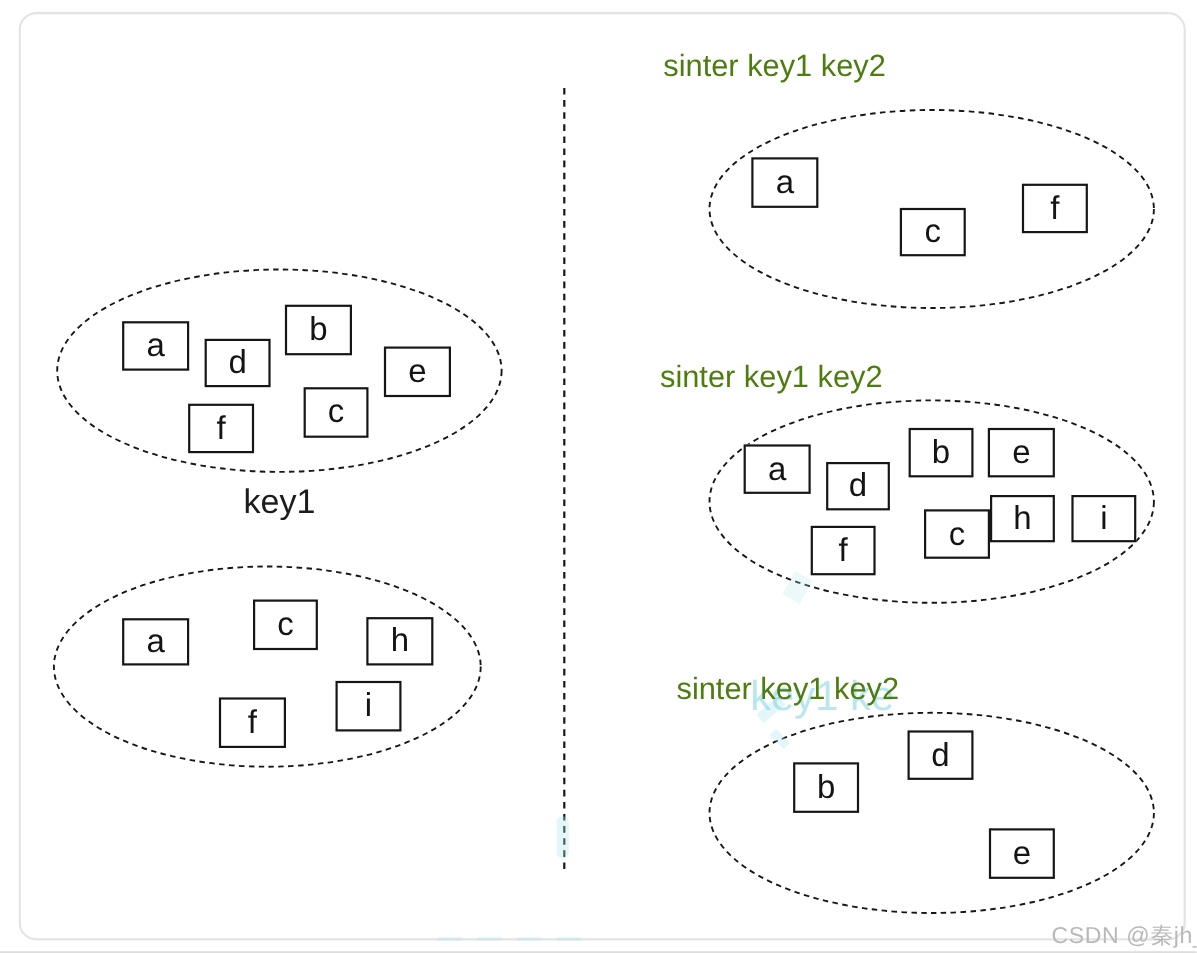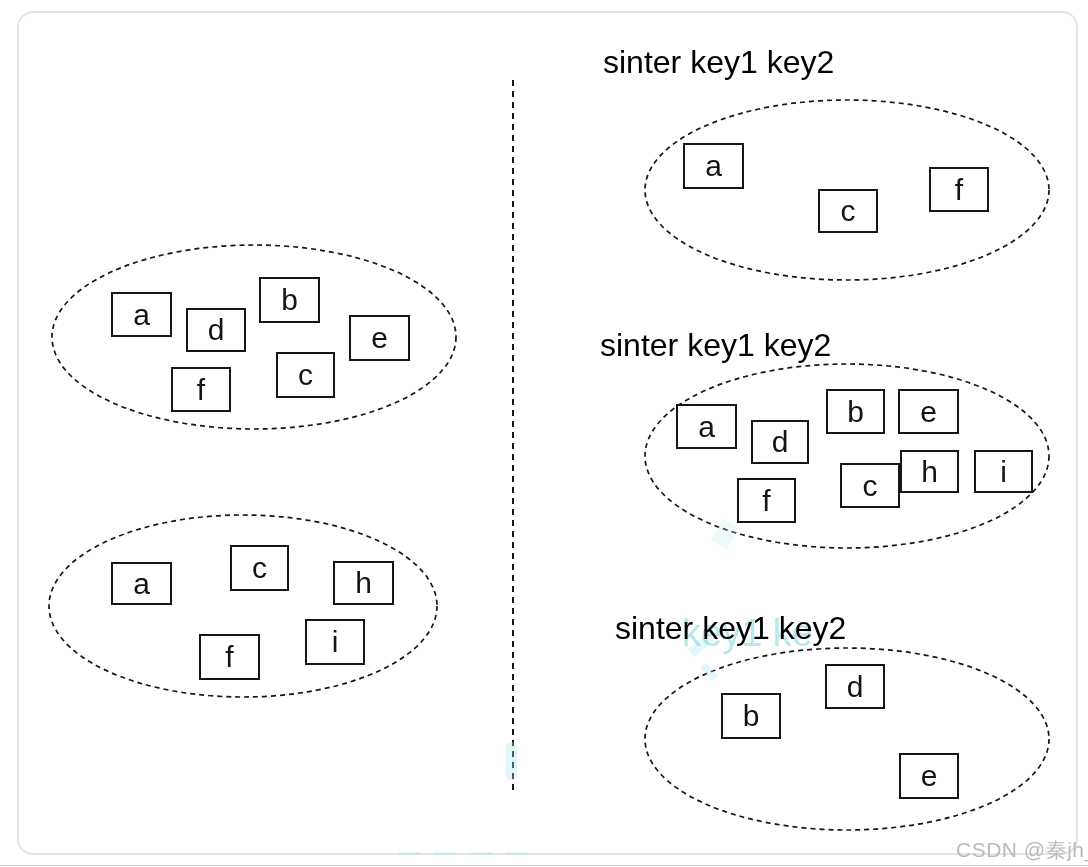--- a/index.html
+++ b/index.html
@@ -57,22 +57,22 @@
   }
   .set-label {
     position: absolute;
     font-size: 31px;
     color: #1c1c1c;
     text-align: center;
     width: 160px;
   }
   .op-title {
     position: absolute;
-    font-size: 32px;
-    color: #000000;
+    font-size: 28px;
+    color: #4d7c0f;
     white-space: nowrap;
     z-index: 3;
   }
   .ghost-text {
     position: absolute;
     font-size: 38px;
     color: #7fd4e0;
     opacity: 0.55;
     white-space: nowrap;
     z-index: 2;
@@ -122,20 +122,21 @@
   </div>
   <div class="box" style="left:349px;top:315px;width:61px;height:46px">
     <span class="letter">e</span>
   </div>
   <div class="box" style="left:171px;top:367px;width:60px;height:45px">
     <span class="letter">f</span>
   </div>
   <div class="box" style="left:276px;top:352px;width:59px;height:46px">
     <span class="letter">c</span>
   </div>
+  <div class="set-label" style="left:174px;top:438px">key1</div>
 
   <div class="box" style="left:111px;top:562px;width:61px;height:43px">
     <span class="letter">a</span>
   </div>
   <div class="box" style="left:230px;top:545px;width:59px;height:46px">
     <span class="letter">c</span>
   </div>
   <div class="box" style="left:333px;top:561px;width:61px;height:44px">
     <span class="letter">h</span>
   </div>

